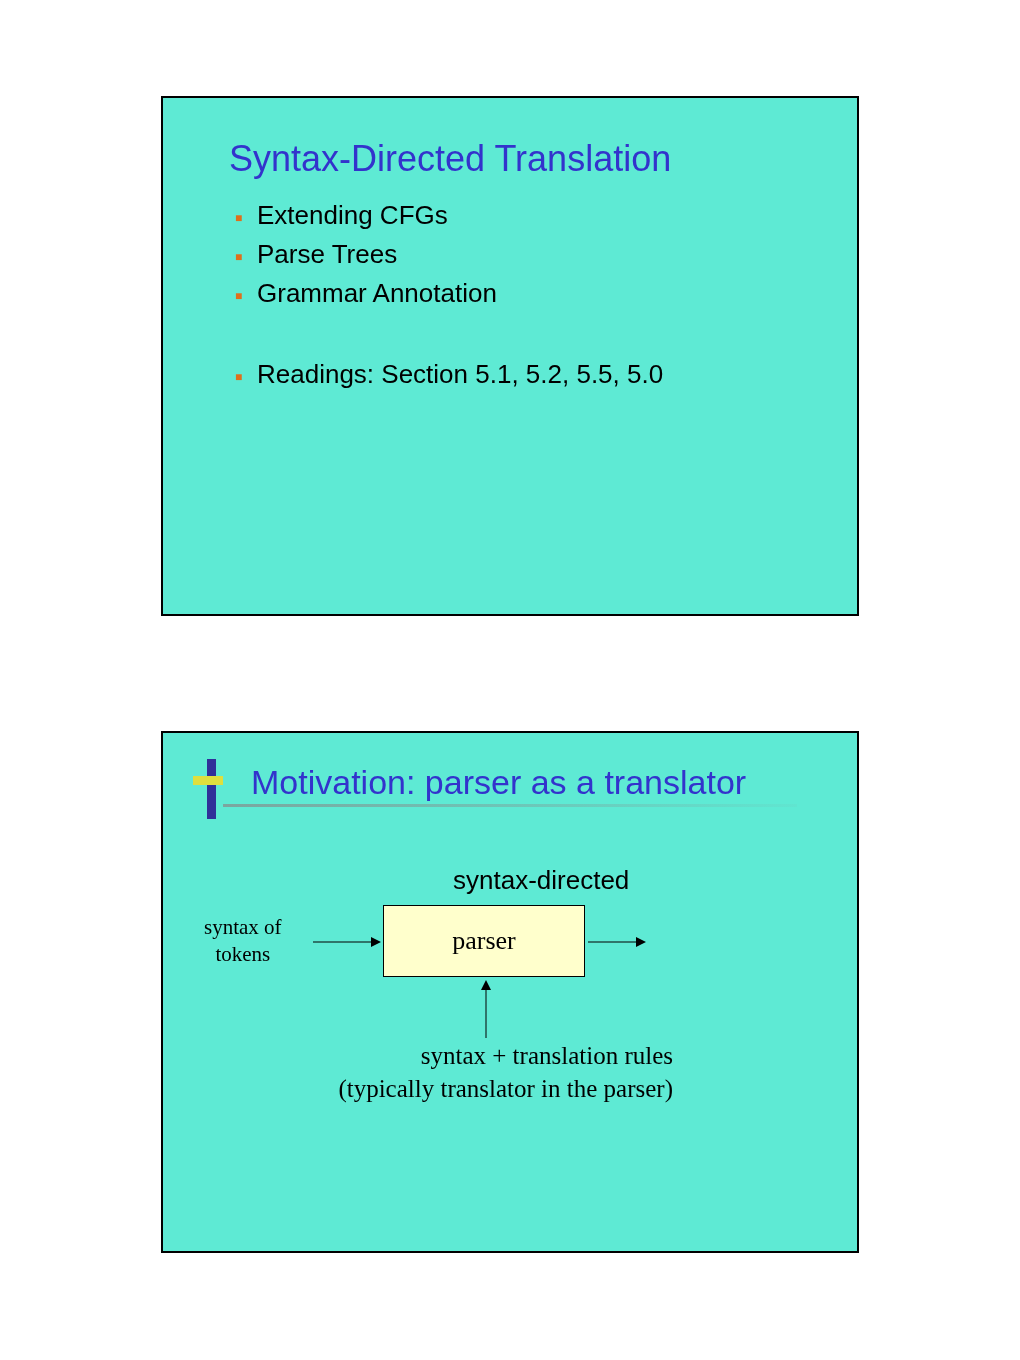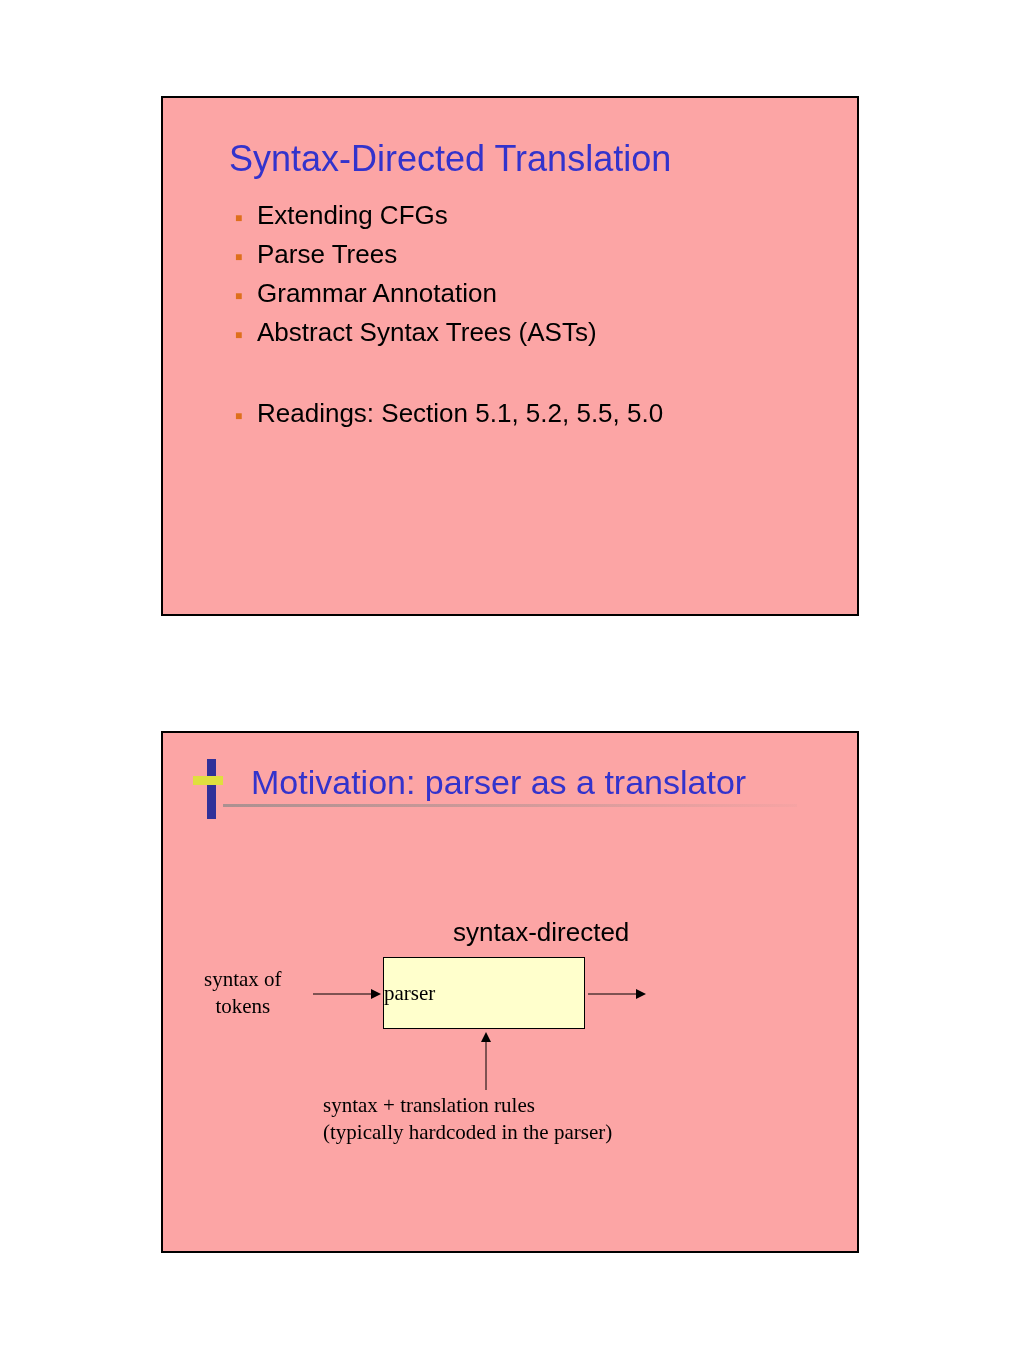--- a/index.html
+++ b/index.html
@@ -7,21 +7,21 @@
       padding: 0;
       width: 1020px;
       height: 1360px;
       background: #ffffff;
       font-family: Verdana, Tahoma, sans-serif;
       position: relative;
     }
     .slide {
       position: absolute;
       border: 2px solid #000;
-      background: #fca5a5;
+      background: #5eead4;
       box-sizing: border-box;
     }
     .slide1 {
       left: 161px;
       top: 96px;
       width: 698px;
       height: 520px;
       padding: 40px 50px;
     }
     .slide1-title {
@@ -94,21 +94,21 @@
       position: relative;
     }
     .title-underline {
       margin-left: 30px;
       margin-right: 30px;
       height: 3px;
       background: linear-gradient(to right, rgba(136,136,136,0.7) 0%, rgba(136,136,136,0.05) 100%);
     }
     .diagram {
       position: relative;
-      margin-top: 98px;
+      margin-top: 46px;
       height: 300px;
     }
     .sd-label {
       position: absolute;
       left: 290px;
       top: 0;
       font-size: 26px;
       color: #000;
     }
     .left-label {
@@ -133,21 +133,22 @@
     .parser-box {
       position: absolute;
       left: 220px;
       top: 40px;
       width: 200px;
       height: 70px;
       background: #ffffcc;
       border: 1px solid #000;
       display: flex;
       align-items: center;
-      font-size: 21px;
+      justify-content: center;
+      font-size: 26px;
       font-family: "Times New Roman", serif;
     }
     .arrow-left {
       position: absolute;
       left: 150px;
       top: 70px;
     }
     .arrow-right {
       position: absolute;
       left: 425px;
@@ -155,38 +156,37 @@
     }
     .arrow-up {
       position: absolute;
       left: 316px;
       top: 113px;
     }
     .bottom-label {
       position: absolute;
       left: 160px;
       top: 175px;
-      font-size: 21px;
-      color: #000;
-      text-align: left;
+      font-size: 25px;
+      color: #000;
+      text-align: right;
       width: 350px;
       font-family: "Times New Roman", serif;
       line-height: 1.3;
     }
   </style>
 </head>
 <body>
 
 <div class="slide slide1">
   <h1 class="slide1-title">Syntax-Directed Translation</h1>
   <ul class="slide1-list">
     <li>Extending CFGs</li>
     <li>Parse Trees</li>
     <li>Grammar Annotation</li>
-    <li>Abstract Syntax Trees (ASTs)</li>
   </ul>
   <div class="slide1-gap"></div>
   <ul class="slide1-list">
     <li>Readings: Section 5.1, 5.2, 5.5, 5.0</li>
   </ul>
 </div>
 
 <div class="slide slide2">
   <div class="slide2-header">
     <div class="decoration">
@@ -220,16 +220,16 @@
     </svg>
 
 
     <svg class="arrow-up" width="14" height="60">
       <line x1="7" y1="60" x2="7" y2="12" stroke="#000" stroke-width="1"></line>
       <polygon points="2,12 7,2 12,12" fill="#000"></polygon>
     </svg>
 
     <div class="bottom-label">
       <span>syntax + translation rules</span><br>
-      <span>(typically hardcoded in the parser)</span>
+      <span>(typically translator in the parser)</span>
     </div>
   </div>
 </div>
 
 </body></html>

